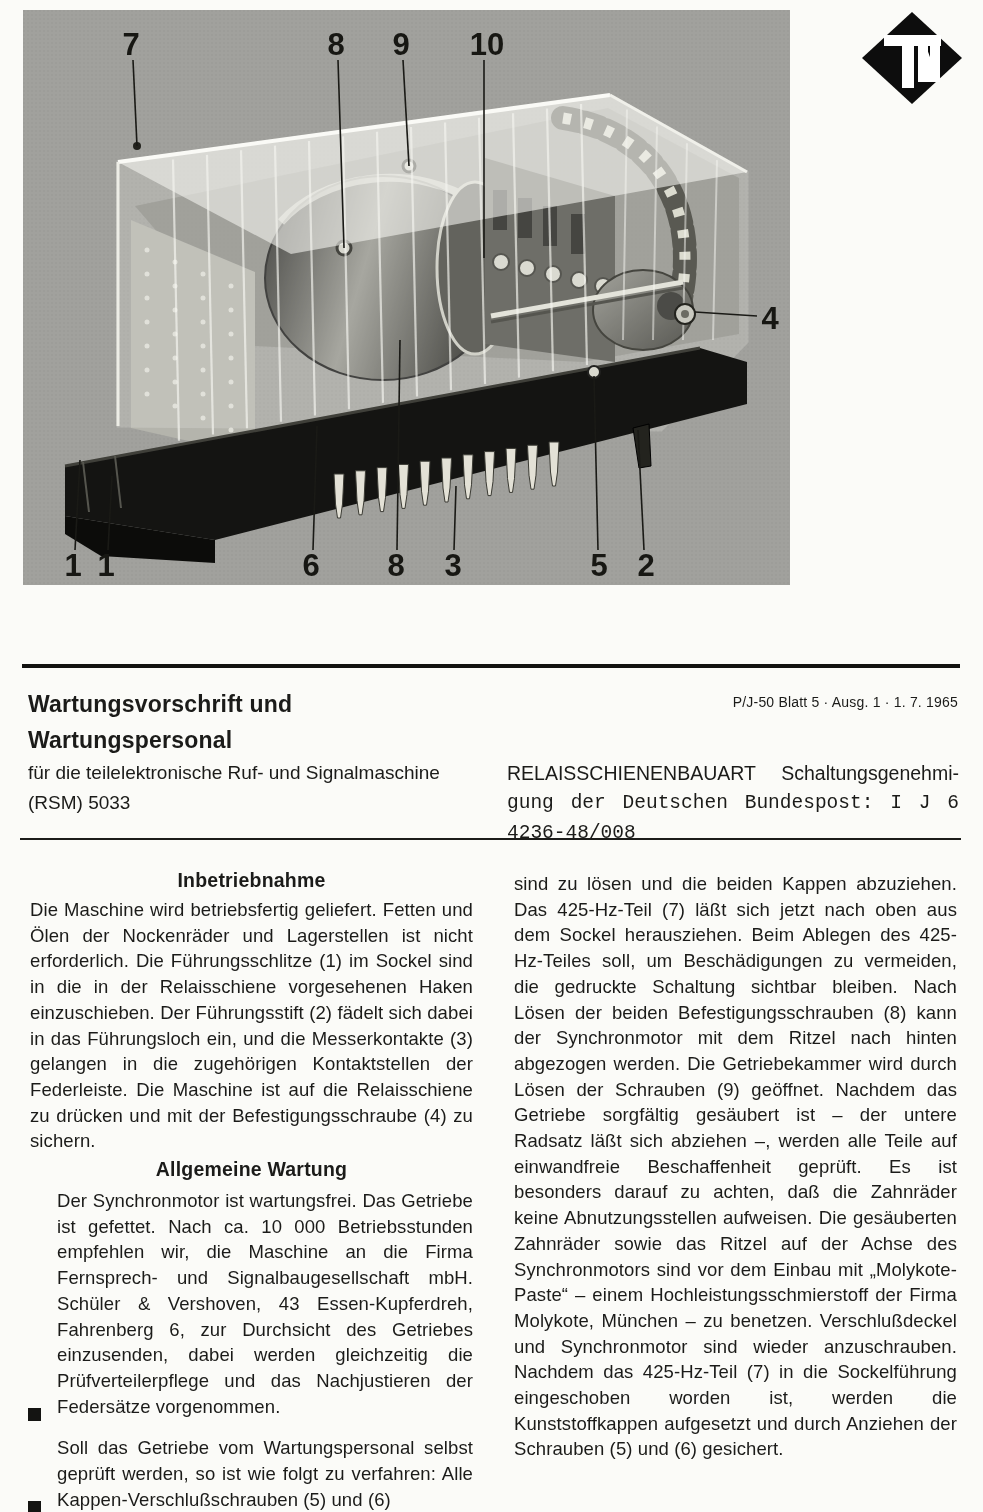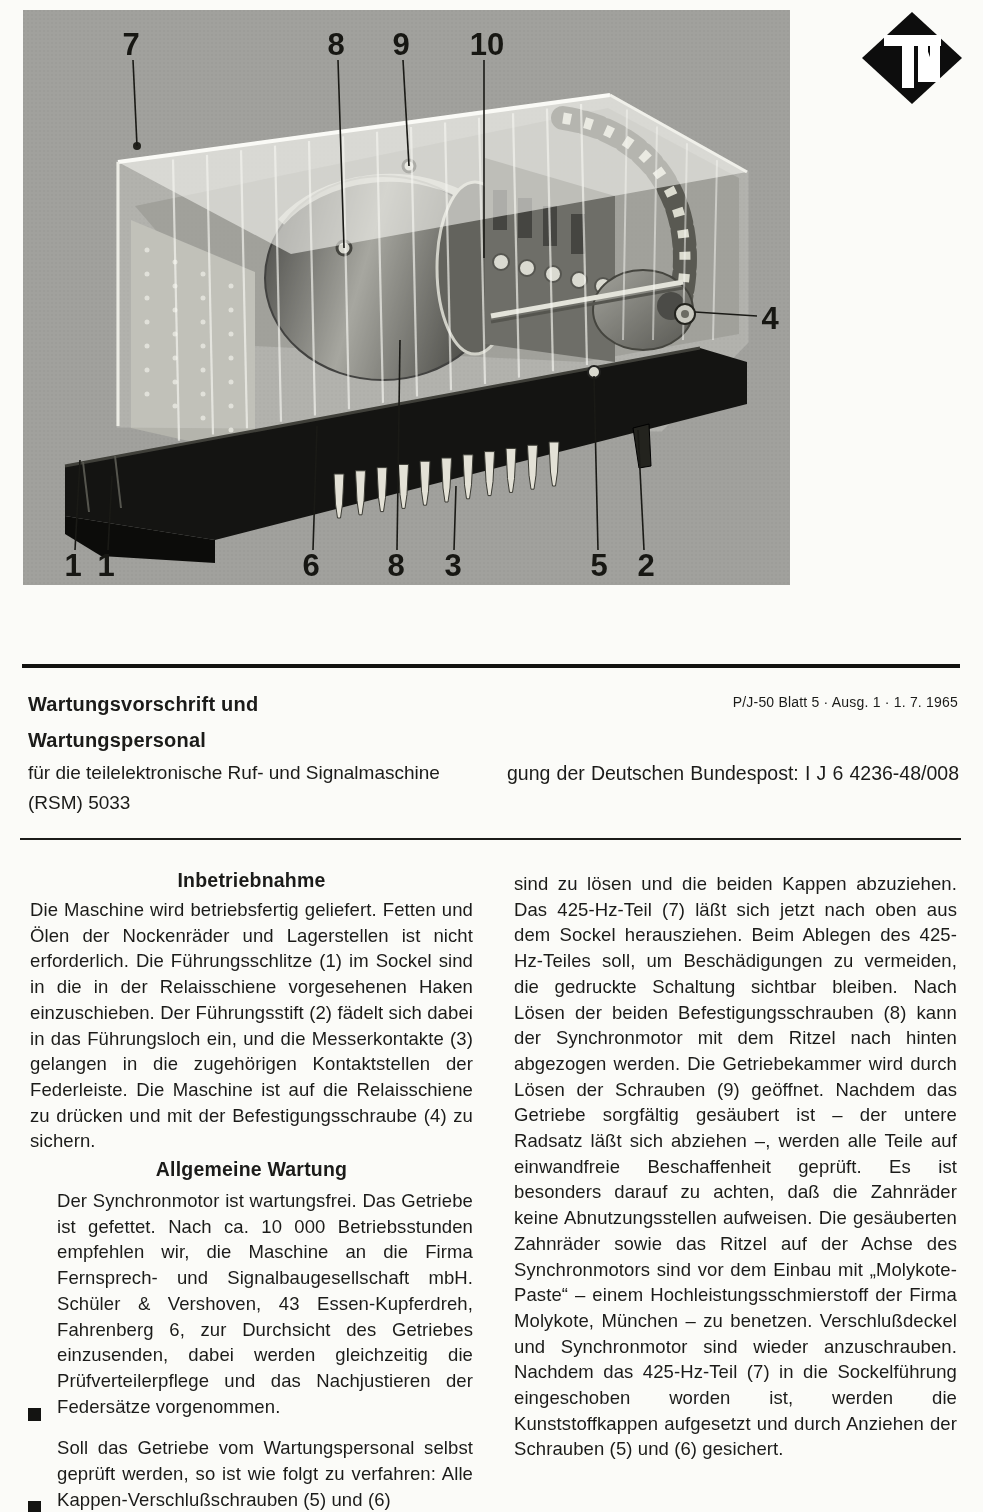--- a/index.html
+++ b/index.html
@@ -12,26 +12,26 @@
   .figure{position:absolute; left:23px; top:10px; width:767px; height:575px;}
   .figure svg{display:block; width:100%; height:100%;}
   .callout{font-family:"Liberation Sans",sans-serif; font-weight:bold; font-size:31px; fill:#171713; text-anchor:middle;}
   .leader{stroke:#1a1a16; stroke-width:1.6;}
   
   .logo{position:absolute; left:862px; top:12px; width:100px; height:92px;}
   
   .rule-thick{position:absolute; left:22px; top:664px; width:938px; height:4px; background:#121210;}
   .rule-thin{position:absolute; left:20px; top:838px; width:941px; height:2px; background:#1c1c1a;}
   
-  .title{position:absolute; left:28px; top:686px; font-size:20px; font-weight:bold; line-height:36px; letter-spacing:.2px;}
+  .title{position:absolute; left:28px; top:686px; font-size:23px; font-weight:bold; line-height:36px; letter-spacing:.2px;}
   .docref{position:absolute; top:694px; right:25px; font-size:14px; letter-spacing:.2px;}
   .subtitle{position:absolute; left:28px; top:758px; width:452px; font-size:19px; line-height:30px;}
   .approval{position:absolute; left:507px; top:758px; width:452px; font-size:19.5px; line-height:30px;}
   .approval-l1{display:flex; justify-content:space-between;}
-  .approval-l2{text-align:justify; text-align-last:justify;}
+  .approval-l2{text-align:justify; text-align-last:justify;font-family:Liberation Mono, monospace;}
   
   .cols{position:absolute; left:28px; top:869px; width:931px; display:flex; gap:37px;}
   .col{width:447px;}
   .col h3{font-size:19.5px; margin:0 0 5px 0; letter-spacing:.2px;text-align:center;}
   .col h3.gap{margin-top:4px;}
   p.body{font-size:18.5px; line-height:25.7px; text-align:justify; margin:2px; letter-spacing:.1px;}
   .bullet{display:flex;align-items:flex-end;}
   .bullet + .bullet{margin-top:12px;}
   .sq{width:13px; height:13px; background:#141412; margin:6px 14px 0 0; flex:none;}
   .bullet p{flex:1;}
@@ -223,20 +223,24 @@
   <div class="title">
     <div>Wartungsvorschrift und</div>
     <div>Wartungspersonal</div>
   </div>
   <div class="docref">P/J-50 Blatt 5 · Ausg. 1 · 1. 7. 1965</div>
   <div class="subtitle">
     <div>für die teilelektronische Ruf- und Signalmaschine</div>
     <div>(RSM) 5033</div>
   </div>
   <div class="approval">
+    <div class="approval-l1">
+      <span>RELAISSCHIENENBAUART</span>
+      <span>Schaltungsgenehmi-</span>
+    </div>
     <div class="approval-l2">gung der Deutschen Bundespost: I J 6 4236-48/008</div>
   </div>
 
   <div class="cols">
     <div class="col">
       <h3>Inbetriebnahme</h3>
       <p class="body">Die Maschine wird betriebsfertig geliefert. Fetten und Ölen der Nockenräder und Lagerstellen ist nicht erforderlich. Die Führungsschlitze (1) im Sockel sind in die in der Relaisschiene vorgesehenen Haken einzuschieben. Der Führungsstift (2) fädelt sich dabei in das Führungsloch ein, und die Messerkontakte (3) gelangen in die zugehörigen Kontaktstellen der Federleiste. Die Maschine ist auf die Relaisschiene zu drücken und mit der Befestigungsschraube (4) zu sichern.</p>
       <h3 class="gap">Allgemeine Wartung</h3>
       <div class="bullet">
         <span class="sq"></span>

